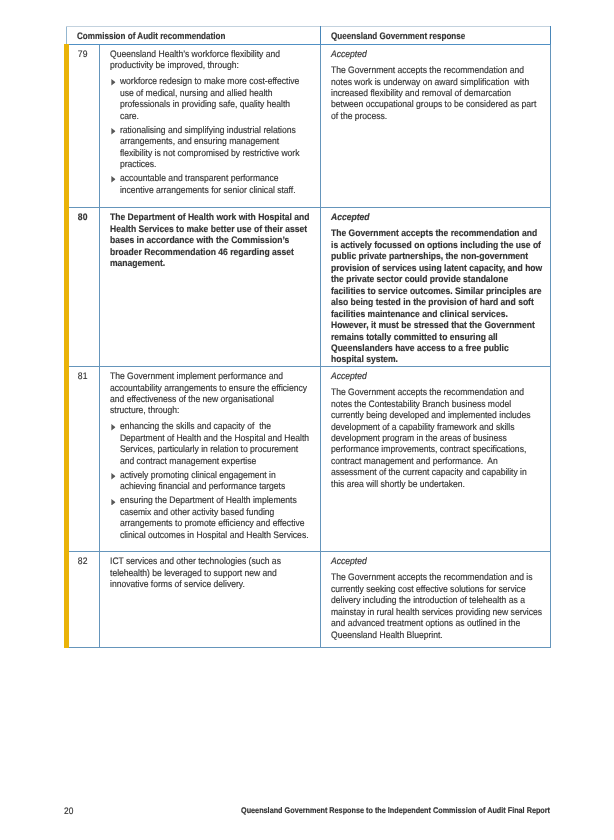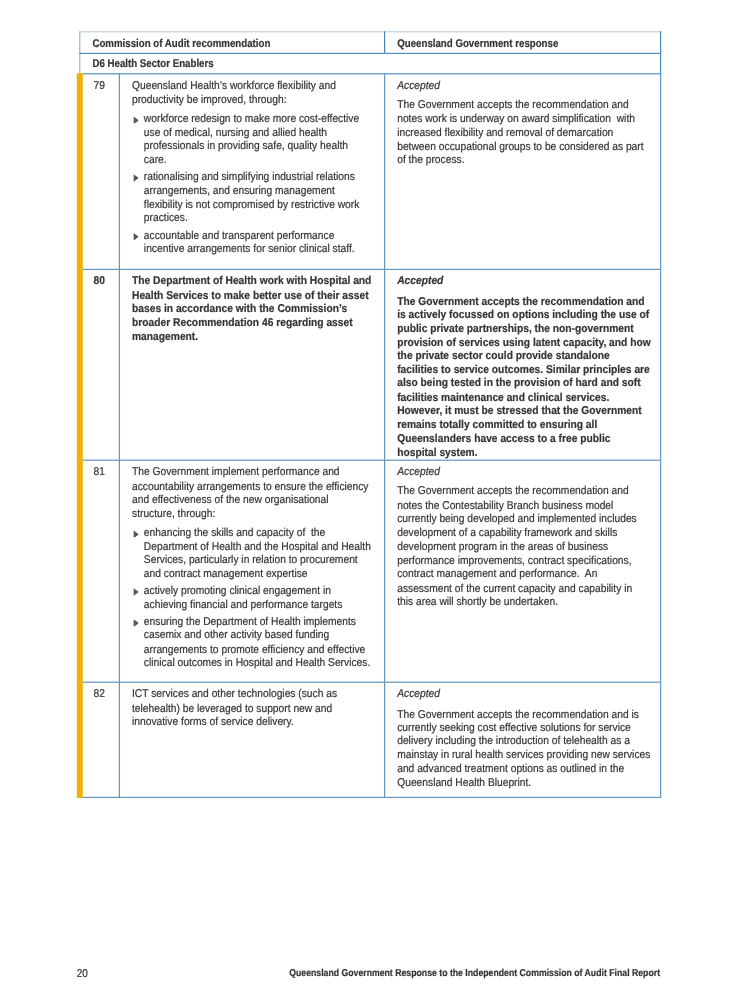--- a/index.html
+++ b/index.html
@@ -45,25 +45,20 @@
         <col style="width:221px">
         <col style="width:230px">
       </colgroup>
     <tbody>
       <tr class="hdr">
         <td colspan="2">
             <div class="cell">Commission of Audit recommendation</div>
           </td>
         <td>
             <div class="cell">Queensland Government response</div>
-          </td>
-      </tr>
-      <tr class="sec">
-        <td colspan="3">
-            <div class="cell">D6 Health Sector Enablers</div>
           </td>
       </tr>
       <tr class="row r79">
         <td class="c1">
             <div class="num">79</div>
           </td>
         <td class="c2">
             <div class="cell">
           <p>Queensland Health’s workforce flexibility and productivity be improved, through:</p>
           <ul>

